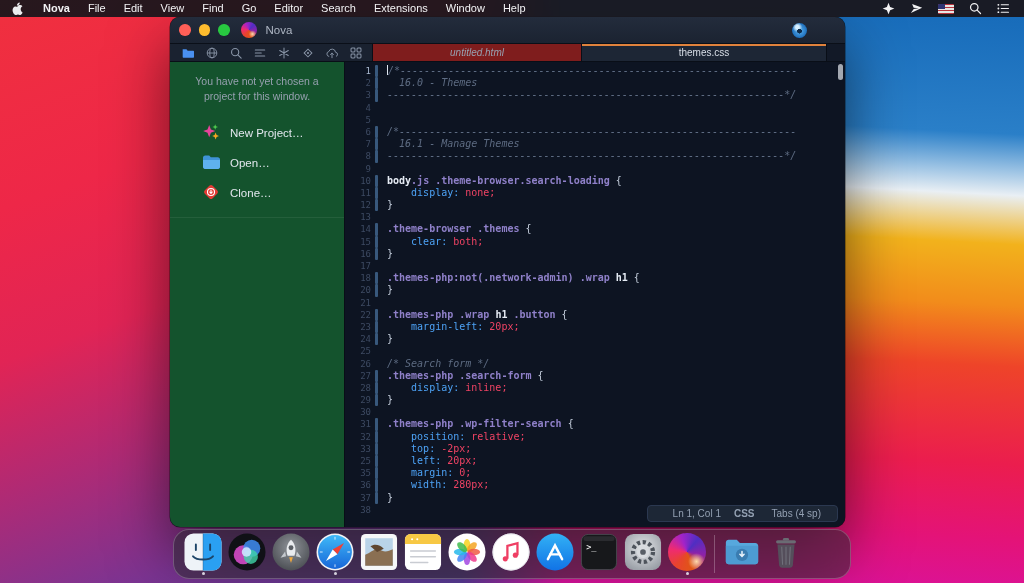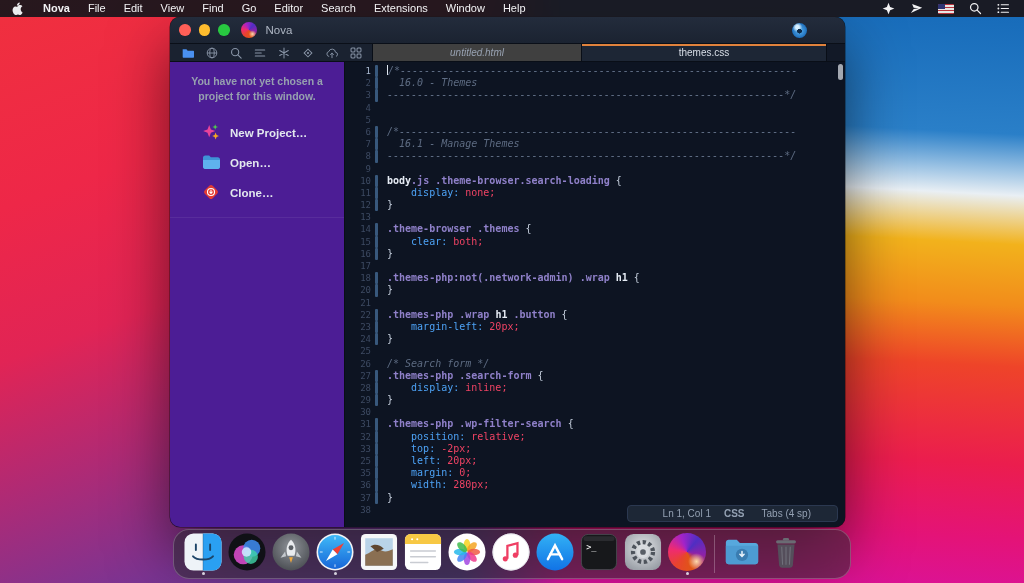--- a/index.html
+++ b/index.html
@@ -48,29 +48,29 @@
                radial-gradient(circle,#5bb2f0,#1565b4 80%); }
 
   
   .tabrow { height:18px; display:flex; background:#121927; border-bottom:1px solid #090e17; font-size:10px; }
   .sidebar-toolbar { width:203px; display:flex; align-items:center; gap:6px; padding-left:9px;
     border-right:1px solid #090e17; background:#1a2230; }
   .tool-ic { display:flex; align-items:center; justify-content:center; width:18px; }
   .tool-ic svg { width:12px; height:12px; }
   .tabs { display:flex; flex:1; }
   .tab { display:flex; align-items:center; justify-content:center; border-right:1px solid #090e17;
-    color:#97a1b1; background:#404040; position:relative; }
+    color:#97a1b1; background:#7f1d1d; position:relative; }
   .tab.t0 { width:209px; font-style:italic; }
   .tab.t1 { width:245px; background:#1d2635; color:#d8dee7; }
   .tab.active::before { content:""; position:absolute; top:0; left:0; right:0; height:2px; background:#e0823c; }
   .tabrow-end { flex:1; display:flex; align-items:center; justify-content:flex-end; padding-right:6px; background:#121927; }
 
   
   .main { display:flex; height:465px; }
-  .sidebar { width:175px; background:#4c1d95; border-right:1px solid #090e17; padding-top:12px;font-weight:bold; }
+  .sidebar { width:175px; background:#14532d; border-right:1px solid #090e17; padding-top:12px; }
   .sb-msg { text-align:center; font-size:10.5px; line-height:1.42; color:#96a0af; padding:0 16px; }
   .sb-items { margin-top:14px; }
   .sb-item { display:flex; align-items:center; gap:10px; padding:5px 32px; font-size:11.5px; color:#e2e7ee; }
   .sb-item svg { width:18px; height:18px; flex:none; }
   .sb-divider { margin-top:9px; border-top:1px solid rgba(255,255,255,.07); }
 
   
   .editor { flex:1; position:relative; background:#0d1422; overflow:hidden;
     font-family:"DejaVu Sans Mono",monospace; font-size:10px; padding-top:3px; }
   .line { display:flex; height:12.2px; line-height:12.2px; white-space:pre; }
@@ -83,21 +83,21 @@
   .tk-s { color:#8f80c9;font-weight:bold; }
   .tk-p { color:#4da2f5; }
   .tk-v { color:#ef4364; }
   .tk-b { color:#c3cddb; }
   .tk-w { color:#e6ecf5; font-weight:bold; }
   .caret { display:inline-block; width:1px; height:10px; background:#dfe6f0; vertical-align:-1px; }
   .scroll-thumb { position:absolute; top:2px; right:2px; width:5px; height:16px; border-radius:2.5px; background:#a3a8b1; }
 
   
   .statusbar { position:absolute; right:7px; bottom:5px; height:17px; display:flex; align-items:center; gap:13px;
-    background:#1d2736; border:1px solid #2b3850; border-radius:4px; padding:0 22px;
+    background:#1d2736; border:1px solid #2b3850; border-radius:4px; padding:0 12px;
     font-family:"Liberation Sans",sans-serif; font-size:10px; color:#93a0b2; }
   .sb-seg { display:flex; align-items:center; gap:4px; }
 
   
   .dock { position:absolute; left:50%; transform:translateX(-50%); bottom:4px; height:50px; width:678px;
     background:rgba(48,44,52,.52); border:1px solid rgba(255,255,255,.22); border-radius:16px;
     display:flex; align-items:center; padding:0 7px; z-index:40; backdrop-filter:blur(18px); }
   .dock-item { width:44px; display:flex; flex-direction:column; align-items:center; }
   .dock-item .ic { width:38px; height:38px; display:flex; align-items:center; justify-content:center; }
   .dock-item .ic svg { width:38px; height:38px; }

